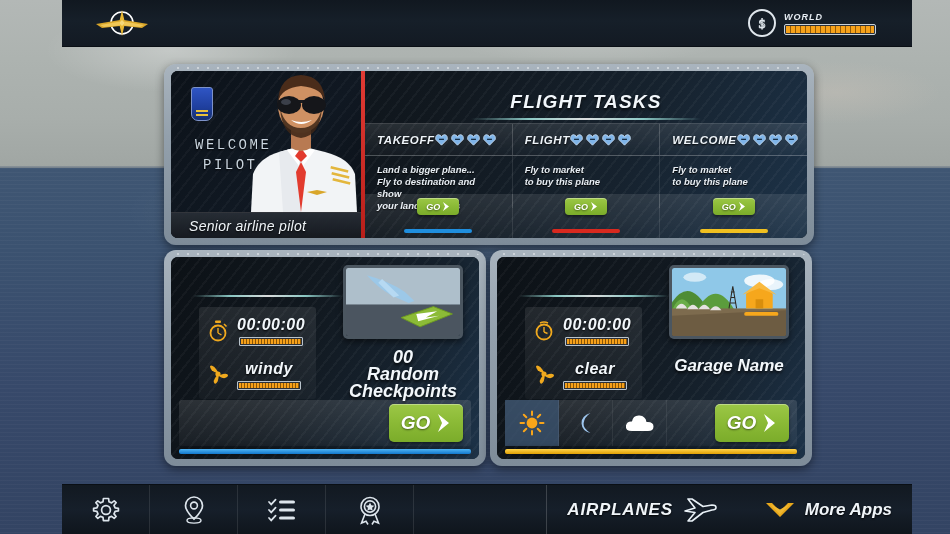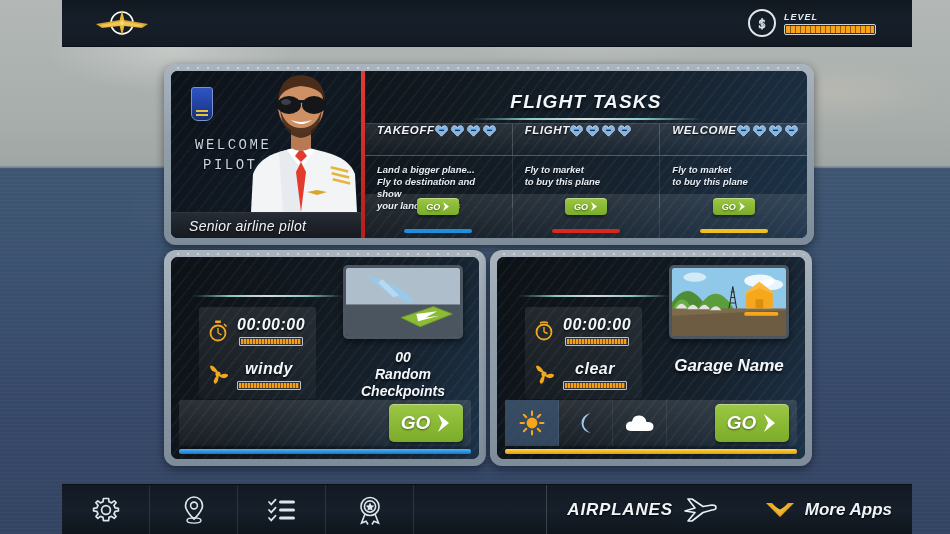--- a/index.html
+++ b/index.html
@@ -156,21 +156,21 @@
   }
   .tasks-head{ padding:20px 0 0; text-align:center; }
   .tasks-head .panel-title{ font-size:19px; }
   .tasks-head .title-underline{ width:230px; margin:5px auto 0; }
   .task-cols{
     position:absolute; left:0; right:0; top:52px; height:33px;
     display:flex; border-top:1px solid rgba(255,255,255,.18); border-bottom:1px solid rgba(255,255,255,.18);
     background:linear-gradient(180deg,rgba(255,255,255,.10),rgba(255,255,255,.02));
   }
   .task-col-h{
-    flex:1; display:flex; align-items:flex-start; padding-left:12px;
+    flex:1; display:flex; align-items:center; padding-left:12px;
     border-right:1px solid rgba(255,255,255,.18);
   }
   .task-col-h:last-child{ border-right:none; }
   .task-col-h .nm{
     font-style:italic; font-weight:bold; font-size:11.5px; color:#eef4f9;
     letter-spacing:.6px; text-shadow:0 1px 2px #000;
   }
   .hearts{ display:flex; gap:3px; }
   .heart{ width:13px; height:13px; }
   .task-descs{ position:absolute; left:0; right:0; top:85px; height:52px; display:flex; }
@@ -233,21 +233,21 @@
   }
 
   .thumb{
     position:absolute; right:16px; top:8px; width:120px; height:74px;
     border-radius:5px; overflow:hidden;
     border:3px solid #4b5660; box-shadow:0 3px 6px rgba(0,0,0,.5);
   }
   .thumb-caption{
     position:absolute; right:16px; top:92px; width:120px; text-align:center;
     font-style:italic; font-weight:bold; color:#f2f7fb; text-shadow:0 2px 3px rgba(0,0,0,.8);
-    font-size:14px; line-height:17px;
+    font-size:18px; line-height:17px;
   }
   .thumb-caption.one{ font-size:17px; top:100px; }
 
   .footrow{
     position:absolute; left:8px; right:8px; bottom:13px; height:46px;
     background:linear-gradient(180deg,rgba(255,255,255,.12),rgba(255,255,255,.04));
     border-radius:3px; display:flex; align-items:center;
   }
   .footrow .push{ flex:1; }
   .footrow .gobtn.lg{ margin-right:8px; }
@@ -309,21 +309,21 @@
 
   <div style="width:46px"></div>
 
   <div class="stat" style="margin-right:36px">
     <div class="circ">
       <svg width="16" height="16" viewBox="0 0 16 16">
         <text x="8" y="12.5" text-anchor="middle" font-size="13" font-family="Liberation Serif, serif" fill="none" stroke="#dfe6ec" stroke-width="0.9">$</text>
       </svg>
     </div>
     <div class="bars">
-      <div class="lbl">LEVEL</div>
+      <div class="lbl">WORLD</div>
       <div class="meter sm">
         <div class="fill" style="width:100%"></div>
       </div>
     </div>
   </div>
 </div>
 
 <div class="frame" id="row-top">
   <div class="inner">
     <div class="stripes"></div>

